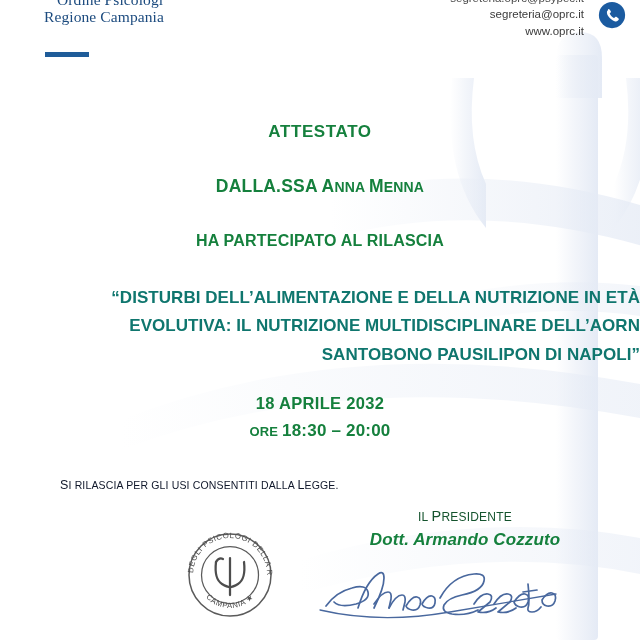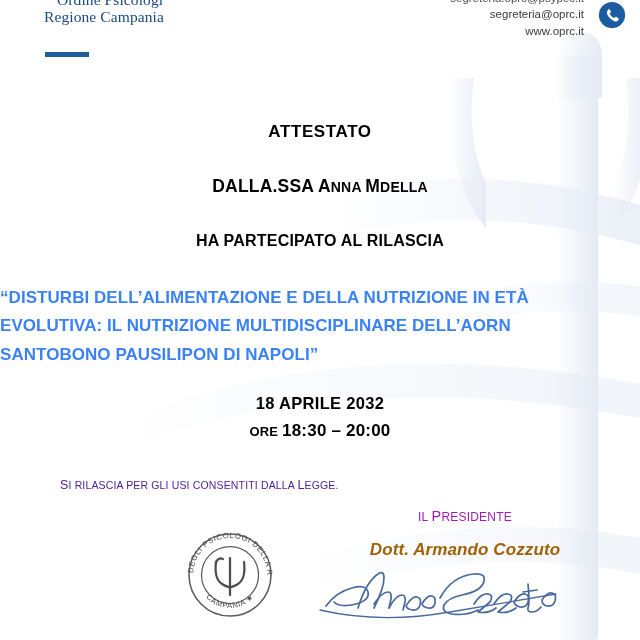--- a/index.html
+++ b/index.html
@@ -79,21 +79,21 @@
   .doc-body {
     position: absolute;
     inset: 0;
     z-index: 2;
   }
   .line {
     position: absolute;
     left: 0;
     width: 100%;
     text-align: center;
-    color: #000000;
+    color: #15803d;
     white-space: nowrap;
   }
 
   .l-attestato {
     top: 122px;
     font-size: 17px;
     font-weight: bold;
     letter-spacing: .6px;
   }
   .l-recipient {
@@ -109,22 +109,22 @@
     font-size: 16px;
     font-weight: bold;
     letter-spacing: .2px;
   }
 
   .title-block {
     position: absolute;
     top: 284px;
     left: 0;
     width: 100%;
-    text-align: left;
-    color: #3b82f6;
+    text-align: right;
+    color: #0f766e;
     font-size: 17px;
     font-weight: bold;
     line-height: 1.67;
     letter-spacing: .05px;
   }
   .title-block div { white-space: nowrap; }
 
   .l-date {
     top: 394px;
     font-size: 16.5px;
@@ -139,48 +139,48 @@
     text-align: center;
   }
   .l-time .sc { font-size: 13px; }
 
   .l-release {
     top: 478px;
     left: 60px;
     width: auto;
     text-align: left;
     font-size: 12.5px;
-    color: #4c1d95;
+    color: #0f172a;
     letter-spacing: .15px;
   }
   .l-release .sc { font-size: 10.5px; }
 
   
   .sign-block {
     position: absolute;
     left: 340px;
     top: 508px;
     width: 250px;
     text-align: center;
     z-index: 2;
   }
   .sign-title {
     font-size: 14.5px;
-    color: #a21caf;
+    color: #14532d;
     letter-spacing: .2px;
     white-space: nowrap;
   }
   .sign-title .sc { font-size: 12px; }
   .sign-title .bigcap { font-size: 14.5px; }
   .sign-name {
-    margin-top: 16px;
+    margin-top: 6px;
     font-size: 17px;
     font-weight: bold;
     font-style: italic;
-    color: #a16207;
+    color: #15803d;
     letter-spacing: .1px;
     white-space: nowrap;
   }
   .signature-svg {
     position: absolute;
     left: -22px;
     top: 52px;
     width: 250px;
     height: 62px;
   }
@@ -239,21 +239,21 @@
       <circle cx="16" cy="16" r="15" fill="#1b5ba0"></circle>
       <path d="M11.2 9.4c.6-.6 1.5-.5 2 .2l1.3 1.9c.4.6.3 1.3-.2 1.8l-.7.7c-.2.2-.2.4-.1.6.4 1 1.1 2 1.9 2.8.8.8 1.8 1.5 2.8 1.9.2.1.5 0 .6-.1l.7-.7c.5-.5 1.2-.6 1.8-.2l1.9 1.3c.7.5.8 1.4.2 2l-.9.9c-.7.7-1.7 1-2.7.8-2.1-.4-4.3-1.7-6.1-3.5-1.8-1.8-3.1-4-3.5-6.1-.2-1 .1-2 .8-2.7l.9-.9z" fill="#ffffff"></path>
     </svg>
   </div>
 
   <div class="doc-body">
 
     <div class="line l-attestato">ATTESTATO</div>
 
     <div class="line l-recipient">
-      <span>DALLA.SSA </span><span>A</span><span class="sc">NNA </span><span>M</span><span class="sc">DELLA</span>
+      <span>DALLA.SSA </span><span>A</span><span class="sc">NNA </span><span>M</span><span class="sc">ENNA</span>
     </div>
 
     <div class="line l-participated">HA PARTECIPATO AL RILASCIA</div>
 
     <div class="title-block">
       <div>“DISTURBI DELL’ALIMENTAZIONE E DELLA NUTRIZIONE IN ETÀ</div>
       <div>EVOLUTIVA: IL NUTRIZIONE MULTIDISCIPLINARE DELL’AORN</div>
       <div>SANTOBONO PAUSILIPON DI NAPOLI”</div>
     </div>
 

